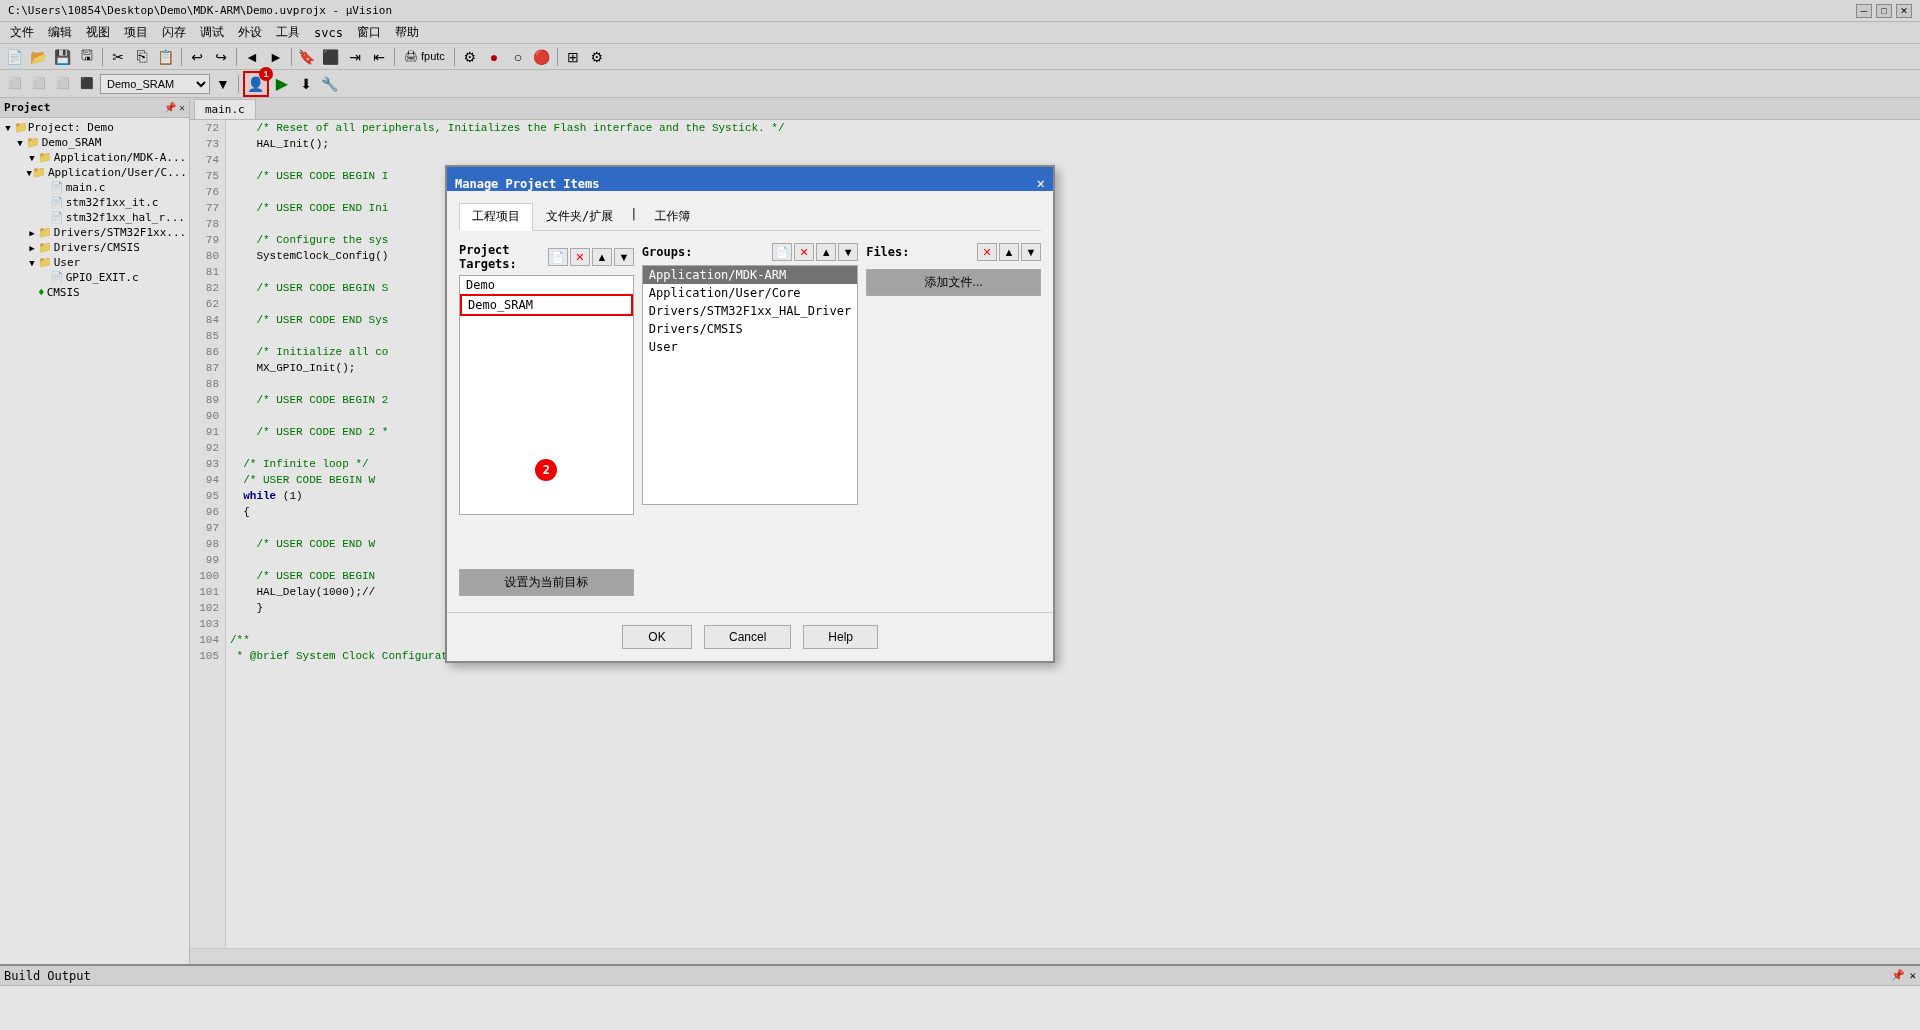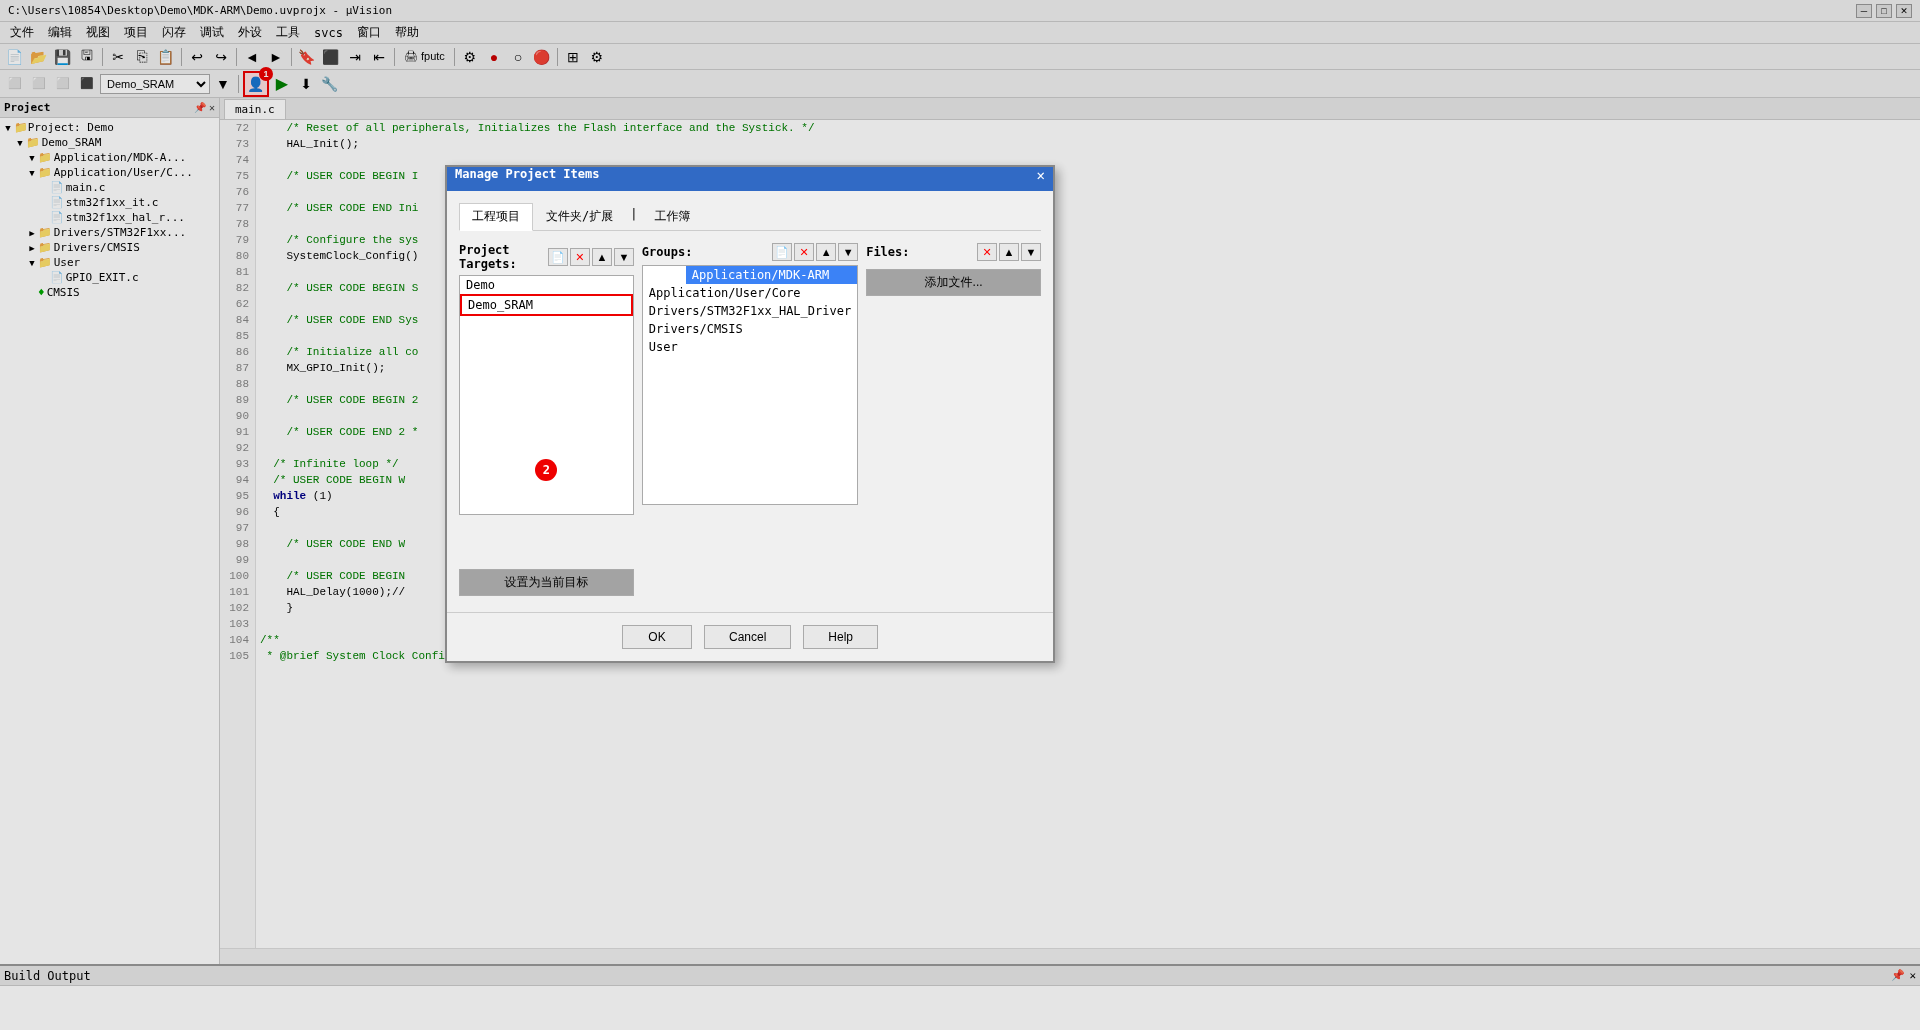--- a/index.html
+++ b/index.html
@@ -19,21 +19,21 @@
     .toolbar { background: #f0f0f0; height: 26px; display: flex; align-items: center; padding: 0 4px; border-bottom: 1px solid #ccc; gap: 2px; }
     .toolbar-btn { width: 22px; height: 22px; border: 1px solid transparent; background: transparent; display: flex; align-items: center; justify-content: center; cursor: pointer; font-size: 14px; }
     .toolbar-sep { width: 1px; height: 18px; background: #aaa; margin: 0 2px; }
     .toolbar-dropdown { height: 20px; font-size: 11px; border: 1px solid #aaa; background: white; padding: 0 2px; min-width: 80px; }
     .toolbar-highlighted { border: 2px solid #e00 !important; background: #ffe0e0 !important; }
     
     
     .main-layout { display: flex; height: calc(1030px - 22px - 22px - 26px - 26px - 46px - 22px); }
     
     
-    .project-panel { width: 220px; background: white; border-right: 1px solid #ccc; display: flex; flex-direction: column; }
+    .project-panel { width: 190px; background: white; border-right: 1px solid #ccc; display: flex; flex-direction: column; }
     .panel-header { background: #e8e8e8; height: 20px; display: flex; align-items: center; justify-content: space-between; padding: 0 4px; border-bottom: 1px solid #ccc; }
     .panel-title { font-size: 11px; font-weight: bold; }
     .panel-controls { display: flex; gap: 2px; }
     .panel-ctrl-btn { font-size: 10px; cursor: pointer; color: #444; }
     .tree-view { flex: 1; overflow: auto; padding: 2px; font-size: 11px; }
     .tree-item { display: flex; align-items: center; padding: 1px 0; cursor: pointer; white-space: nowrap; }
     .tree-expand { width: 12px; display: inline-flex; align-items: center; justify-content: center; font-size: 9px; }
     .folder-icon { color: #f0c040; margin-right: 2px; }
     .file-icon { color: #4040c0; margin-right: 2px; }
     .diamond-icon { color: #00aa00; margin-right: 2px; }
@@ -46,36 +46,36 @@
     .line-numbers { background: #f8f8f8; border-right: 1px solid #e0e0e0; padding: 0 6px; text-align: right; font-size: 11px; color: #888; font-family: 'Courier New', monospace; line-height: 16px; min-width: 36px; }
     .code-content { flex: 1; padding: 0 4px; font-size: 11px; font-family: 'Courier New', monospace; line-height: 16px; overflow: auto; white-space: pre; color: #000; }
     
     
     .bottom-panel { height: 100px; border-top: 2px solid #999; background: white; }
     .bottom-panel-header { background: #e8e8e8; height: 20px; display: flex; align-items: center; justify-content: space-between; padding: 0 4px; border-bottom: 1px solid #ccc; }
     
     
     .modal-overlay { position: fixed; top: 0; left: 0; width: 100%; height: 100%; background: rgba(0,0,0,0.1); z-index: 100; display: flex; align-items: center; justify-content: center; }
     .modal { background: #f0f0f0; border: 2px solid #888; box-shadow: 4px 4px 10px rgba(0,0,0,0.3); width: 610px; min-height: 460px; position: absolute; top: 165px; left: 445px; }
-    .modal-title-bar { background: #316ac5; color: white; height: 24px; display: flex; align-items: flex-start; justify-content: space-between; padding: 0 8px; font-size: 12px; font-weight: bold; }
+    .modal-title-bar { background: #316ac5; color: white; height: 24px; display: flex; align-items: flex-end; justify-content: space-between; padding: 0 8px; font-size: 12px; font-weight: bold; }
     .modal-close-btn { color: white; cursor: pointer; font-size: 14px; font-weight: bold; }
     .modal-body { padding: 12px; }
     .modal-tabs { display: flex; border-bottom: 1px solid #ccc; margin-bottom: 12px; gap: 0; }
     .modal-tab { padding: 4px 12px; font-size: 12px; cursor: pointer; border: 1px solid transparent; }
     .modal-tab.active { border: 1px solid #ccc; border-bottom: 1px solid white; background: white; margin-bottom: -1px; }
     
     .modal-columns { display: flex; gap: 0; }
     .modal-column { flex: 1; display: flex; flex-direction: column; }
     .col-header { display: flex; align-items: center; justify-content: space-between; margin-bottom: 4px; }
     .col-label { font-size: 12px; font-weight: bold; }
     .col-btns { display: flex; gap: 2px; }
     .col-btn { width: 20px; height: 18px; border: 1px solid #aaa; background: #e8e8e8; display: flex; align-items: center; justify-content: center; font-size: 11px; cursor: pointer; }
     .list-box { border: 1px solid #aaa; background: white; min-height: 240px; overflow-y: auto; }
     .list-item { padding: 2px 6px; font-size: 12px; cursor: pointer; }
-    .list-item.selected { background: #3b82f6; color: white; margin-left: 43px; }
+    .list-item.selected { background: #737373; color: white; }
     
     .col-action-btn { margin-top: 6px; padding: 4px 12px; border: 1px solid #aaa; background: #a3a3a3; font-size: 12px; cursor: pointer; width: 100%; }
     
     .modal-footer { display: flex; justify-content: center; gap: 12px; padding: 12px; border-top: 1px solid #ccc; margin-top: 4px; }
     .footer-btn { padding: 4px 24px; border: 1px solid #aaa; background: #e8e8e8; font-size: 12px; cursor: pointer; min-width: 70px; }
     
     
     .badge { width: 18px; height: 18px; border-radius: 50%; background: #e00; color: white; font-size: 10px; font-weight: bold; display: flex; align-items: center; justify-content: center; position: absolute; }
     
     

